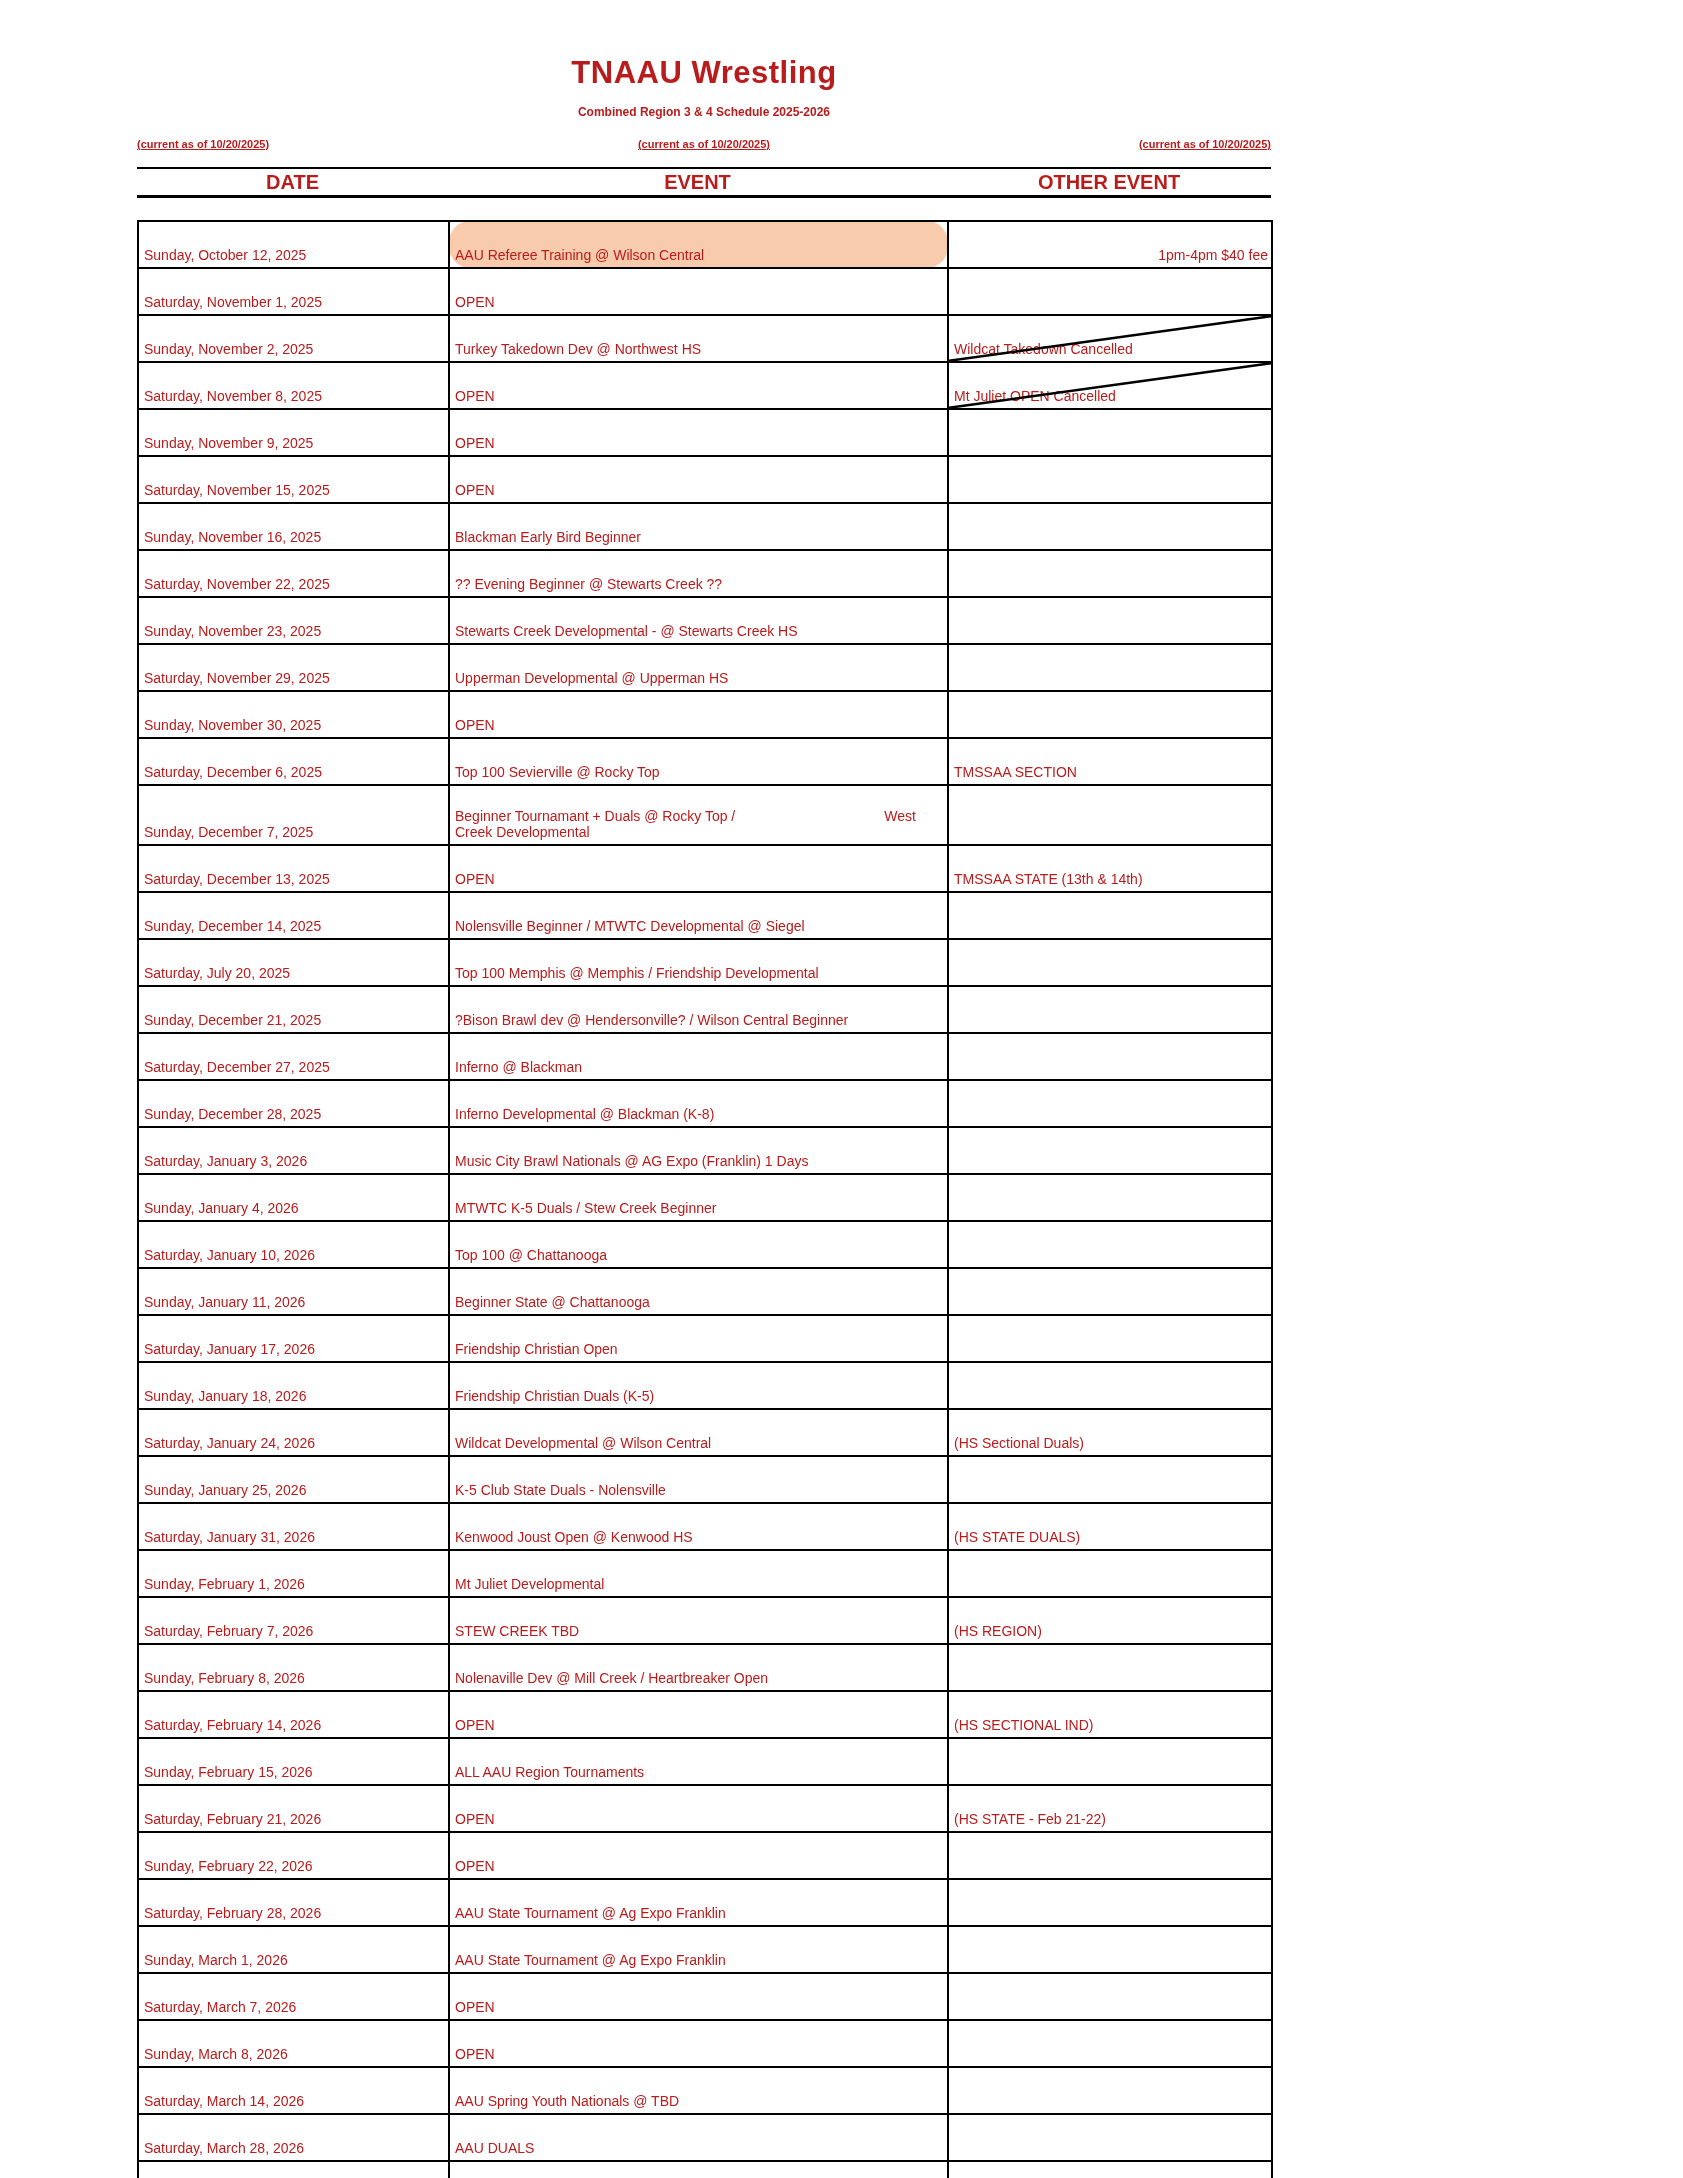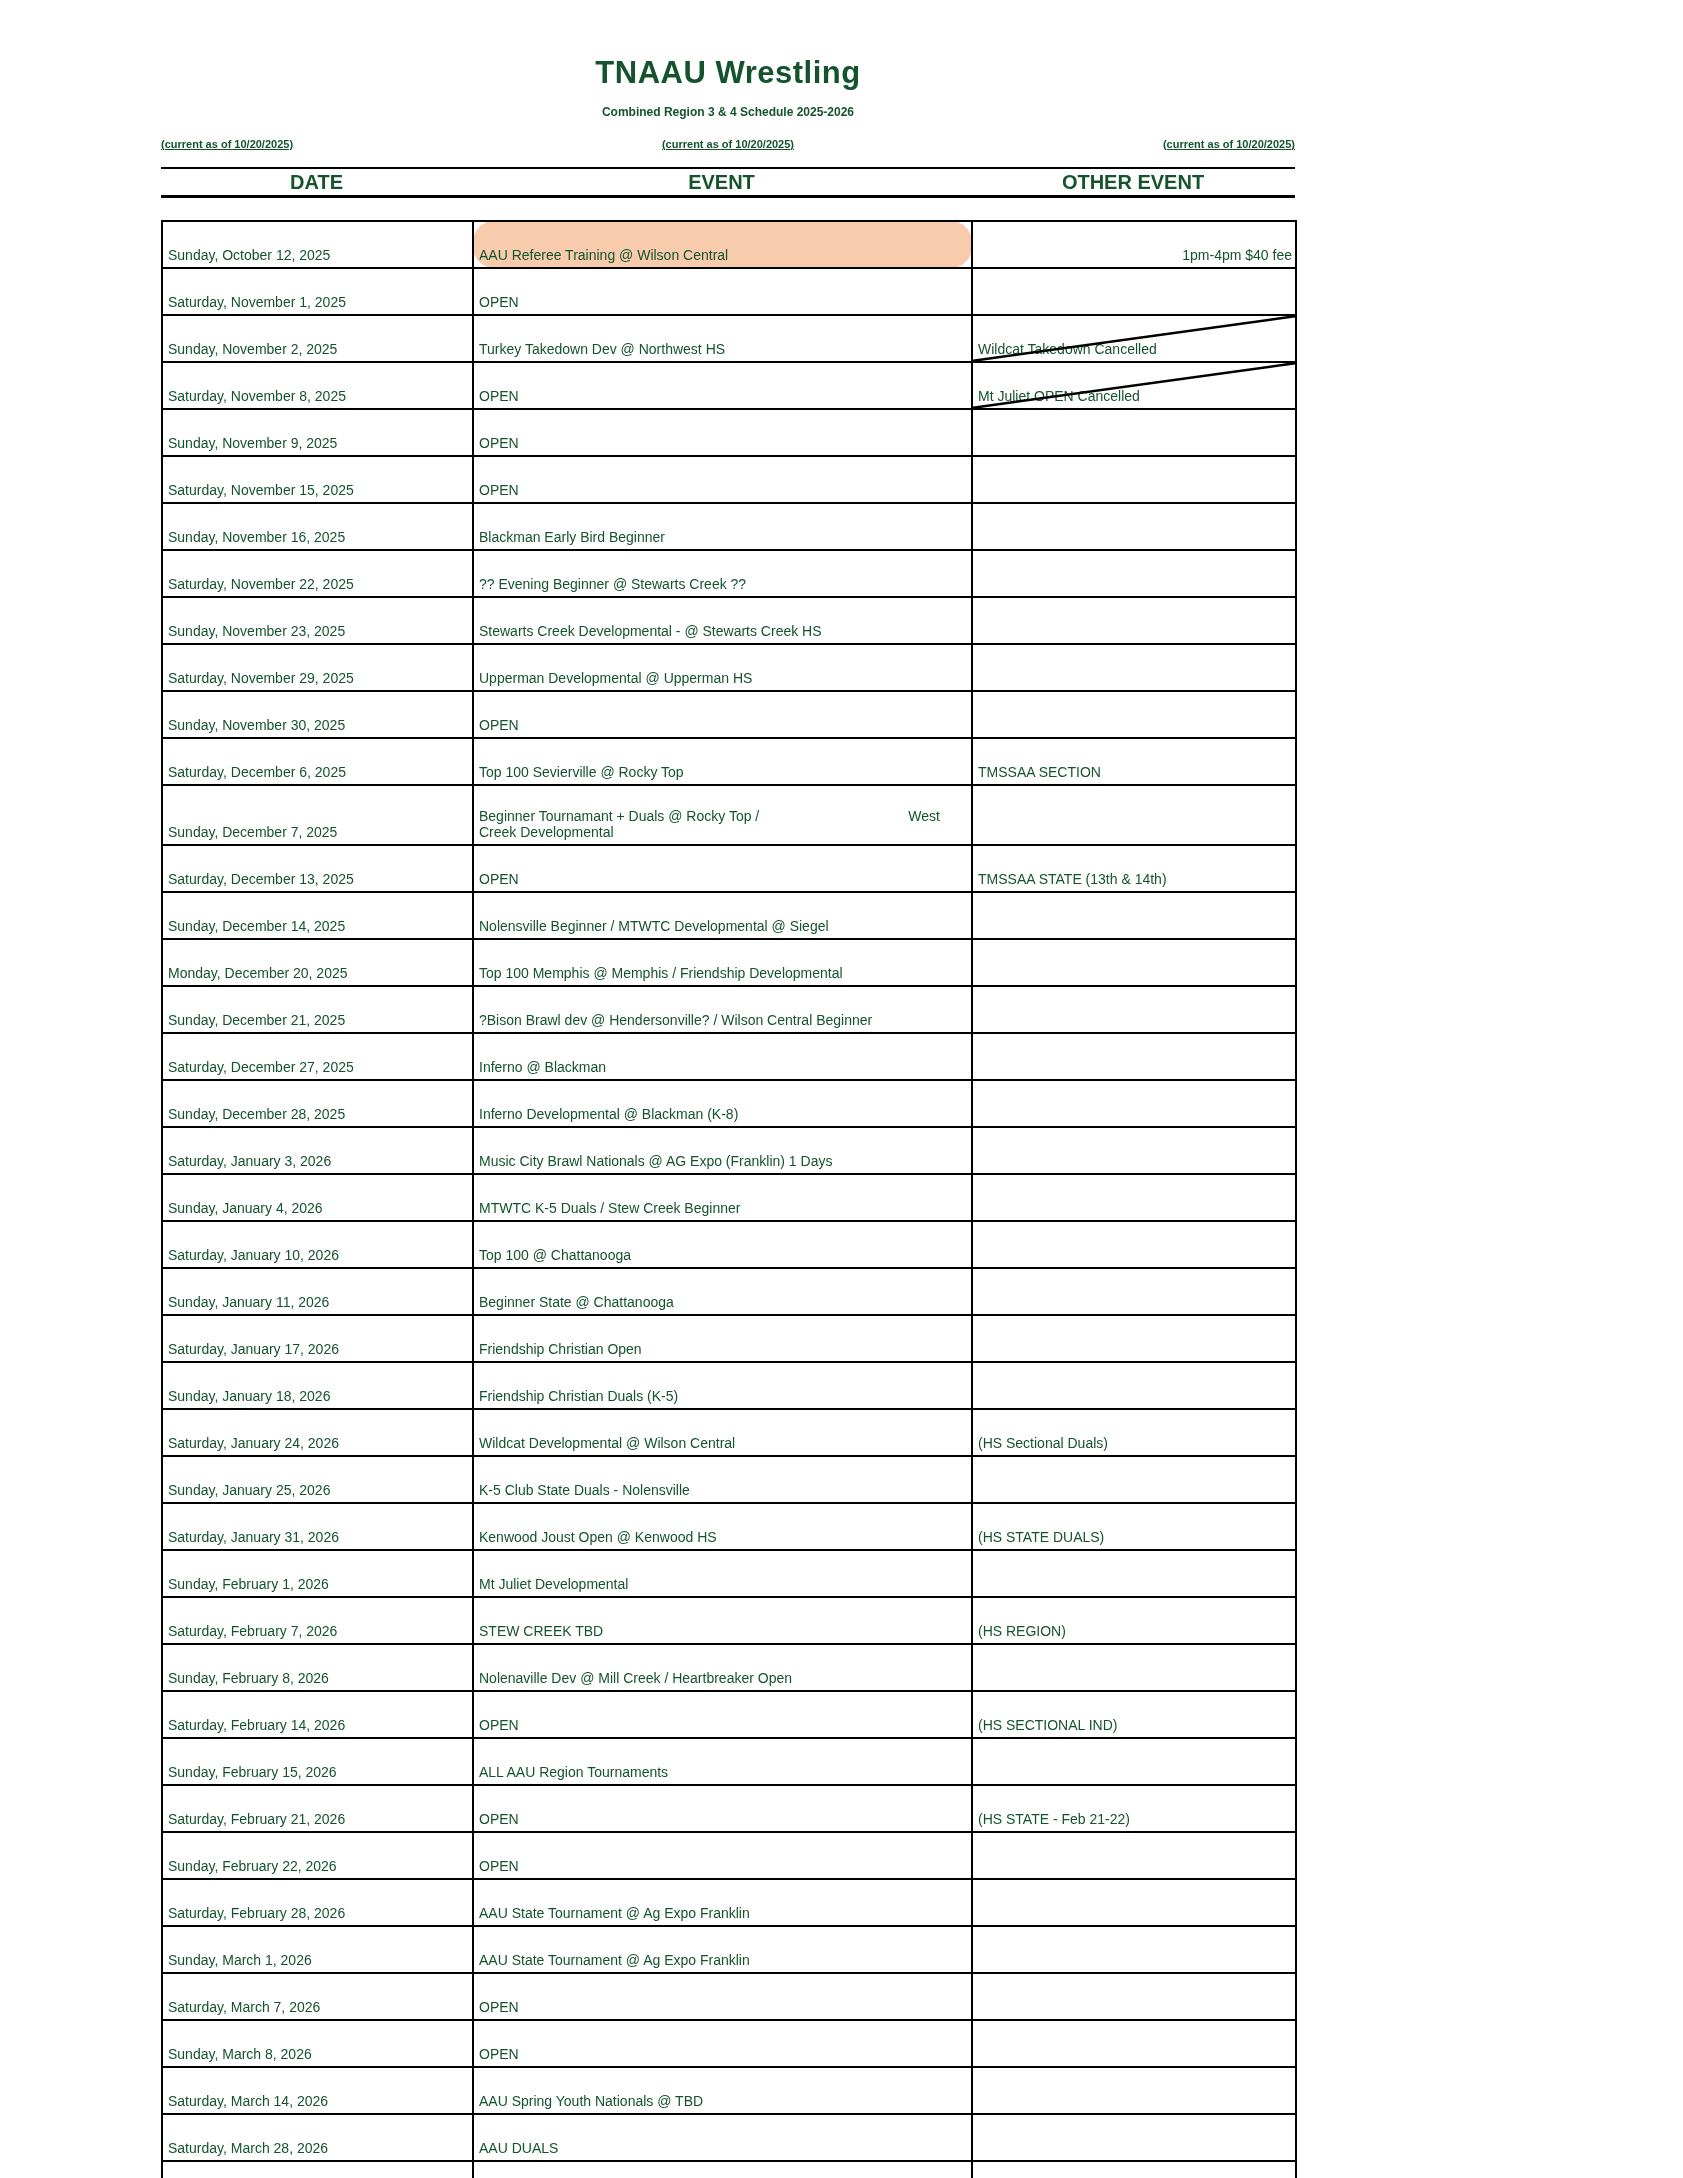--- a/index.html
+++ b/index.html
@@ -6,23 +6,22 @@
     margin: 0;
     padding: 0;
     background: #ffffff;
   }
   .page {
     position: relative;
     width: 1440px;
     height: 2178px;
     background: #ffffff;
     font-family: "Liberation Sans", sans-serif;
-    color: #14532d;
+    color: #b91c1c;
     overflow: hidden;
-    margin-left: 24px;
   }
   .sheet {
     position: absolute;
     left: 137px;
     top: 0;
     width: 1134px;
   }
   .doc-title {
     margin-top: 55px;
     text-align: center;
@@ -207,21 +206,21 @@
             <td>Saturday, December 13, 2025</td>
             <td>OPEN</td>
             <td class="other-cell"><span>TMSSAA STATE (13th &amp; 14th)</span></td>
           </tr>
           <tr>
             <td>Sunday, December 14, 2025</td>
             <td>Nolensville Beginner / MTWTC Developmental @ Siegel</td>
             <td class="other-cell"><span></span></td>
           </tr>
           <tr>
-            <td>Monday, December 20, 2025</td>
+            <td>Saturday, July 20, 2025</td>
             <td>Top 100 Memphis @ Memphis / Friendship Developmental</td>
             <td class="other-cell"><span></span></td>
           </tr>
           <tr>
             <td>Sunday, December 21, 2025</td>
             <td>?Bison Brawl dev @ Hendersonville? / Wilson Central Beginner</td>
             <td class="other-cell"><span></span></td>
           </tr>
           <tr>
             <td>Saturday, December 27, 2025</td>

